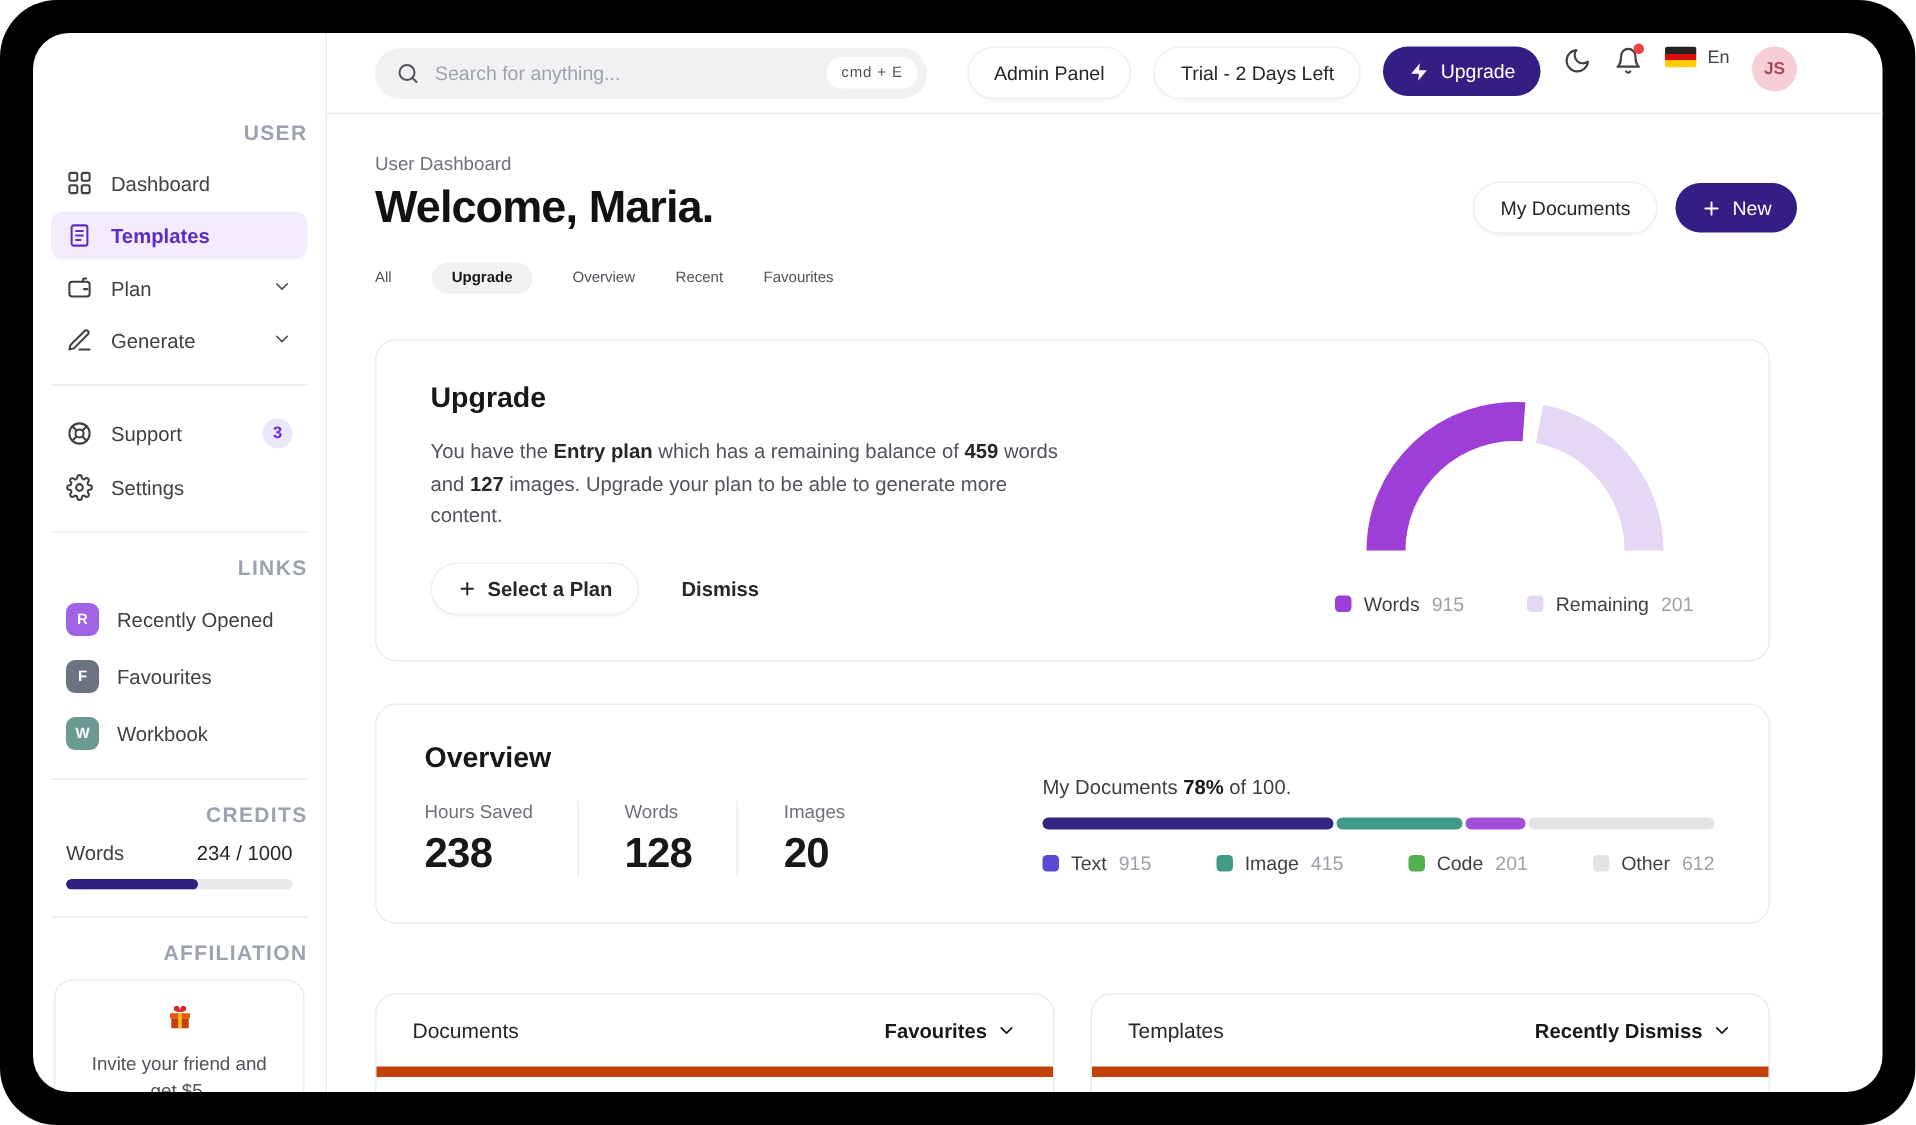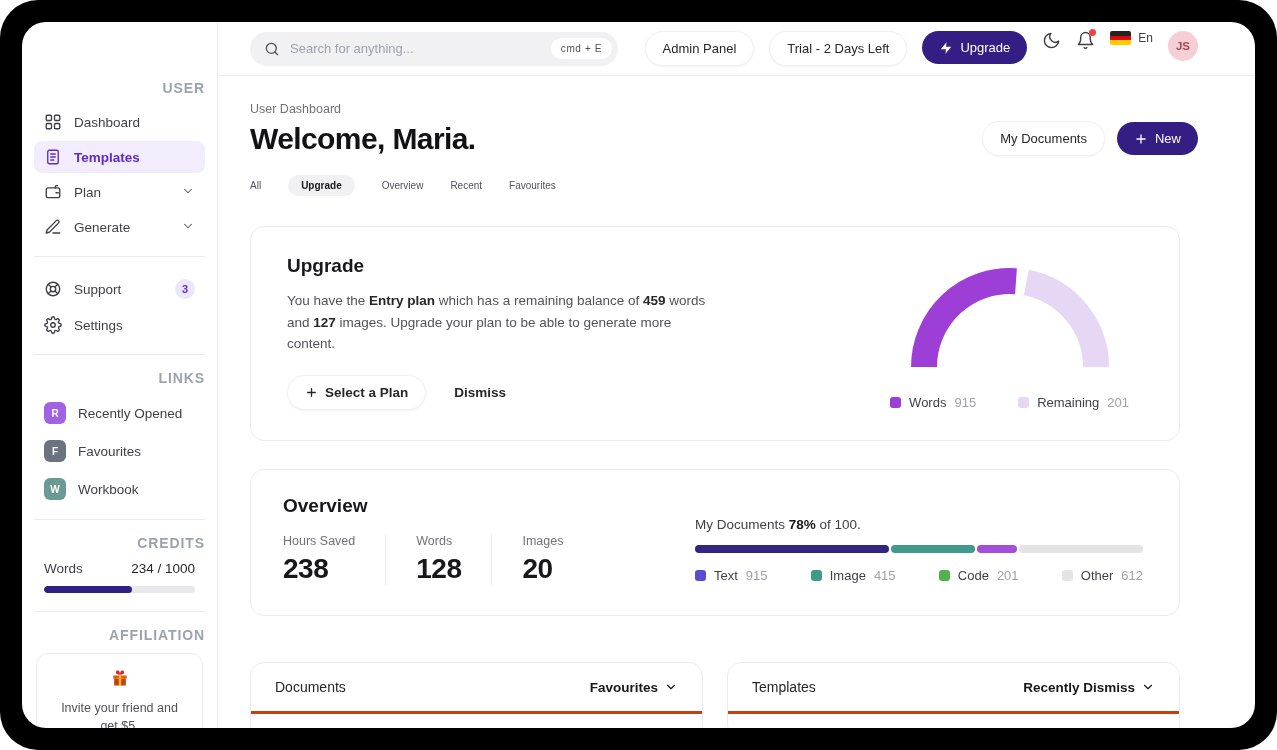--- a/index.html
+++ b/index.html
@@ -95,21 +95,21 @@
   .stat-value { font-size:28px; font-weight:700; color:#18181b; margin-top:5px; letter-spacing:-.5px; }
   .o-right { margin-left:auto; width:452px; padding-top:22px; padding-right:4px; }
   .progress-title { font-size:13.5px; color:#3f3f46; }
   .progress-title b { color:#18181b; }
   .stacked-bar { margin-top:13px; height:8px; display:flex; gap:2px; }
   .bar-seg { height:100%; border-radius:999px; }
   .o-legend { display:flex; justify-content:space-between; margin-top:15px; }
 
   
   .bottom-grid { display:grid; grid-template-columns:1fr 1fr; gap:24px; margin-top:46px; }
-  .b-head { display:flex; align-items:center; padding:16px 24px; border-bottom:3px solid #c2410c;justify-content:space-between; }
+  .b-head { display:flex; align-items:center; padding:16px 24px; border-bottom:7px solid #c2410c;justify-content:space-between; }
   .b-title { font-size:14px; font-weight:500; color:#27272a; }
   .filter { margin-left:auto; display:flex; align-items:center; gap:6px; font-size:13.5px; font-weight:600; color:#18181b; cursor:pointer; }
   .filter svg { width:14px; height:14px; stroke:#18181b; fill:none; stroke-width:2; stroke-linecap:round; stroke-linejoin:round; }
   .b-row { display:flex; align-items:center; gap:14px; padding:12px 24px; cursor:pointer; }
 </style>
 </head>
 <body>
 
 <div class="frame">
 <div class="screen">

